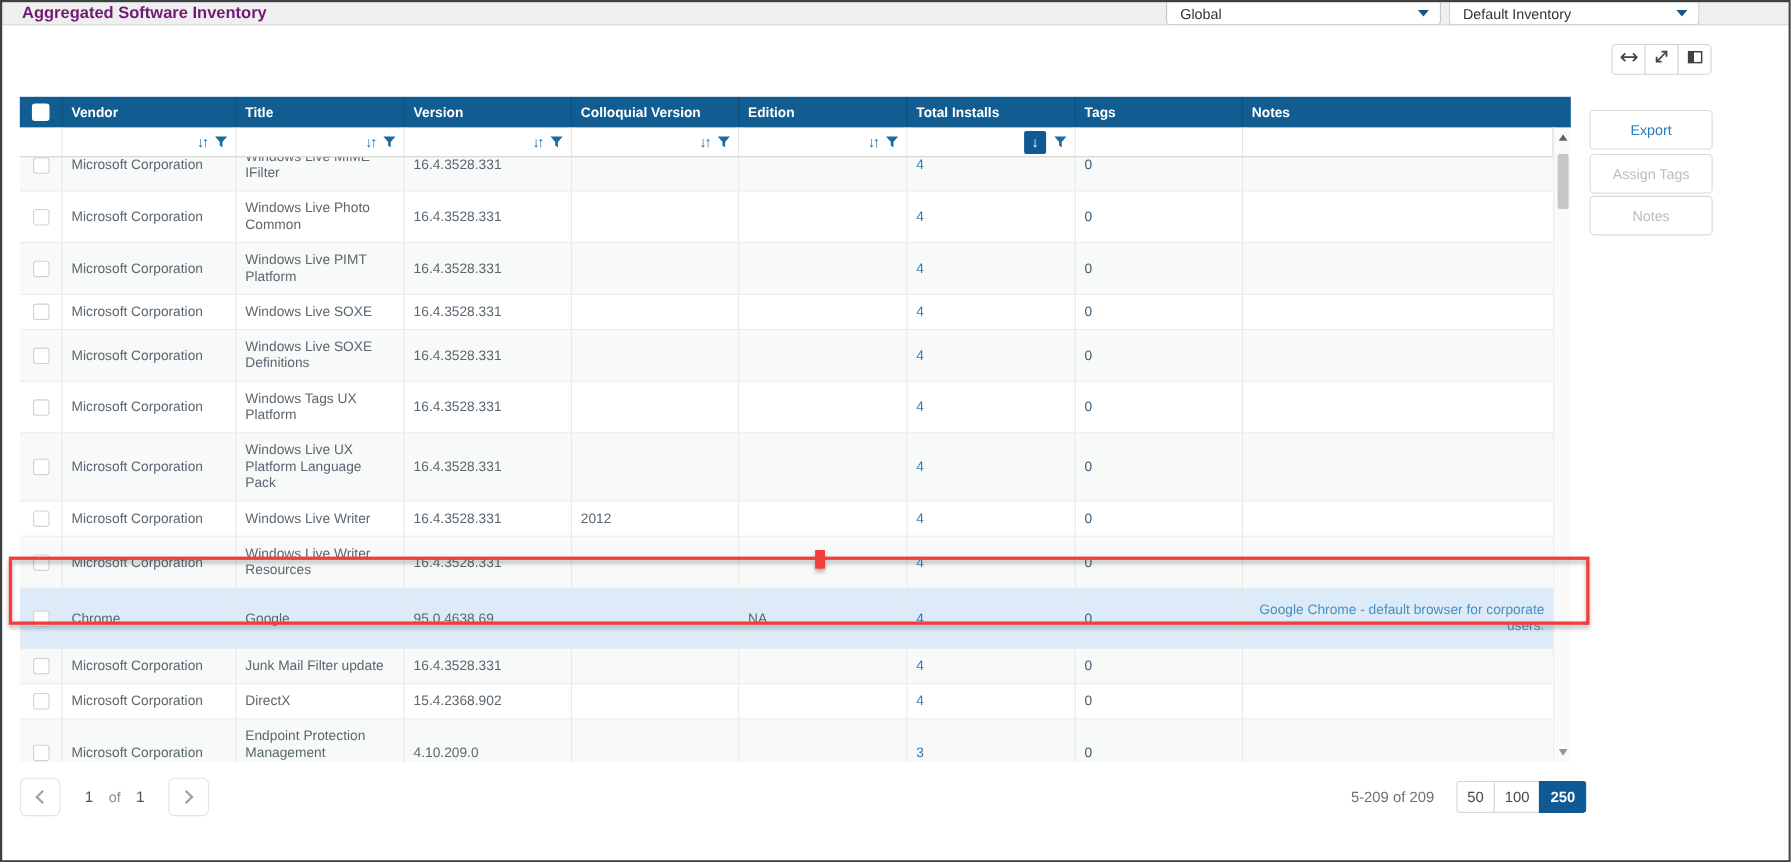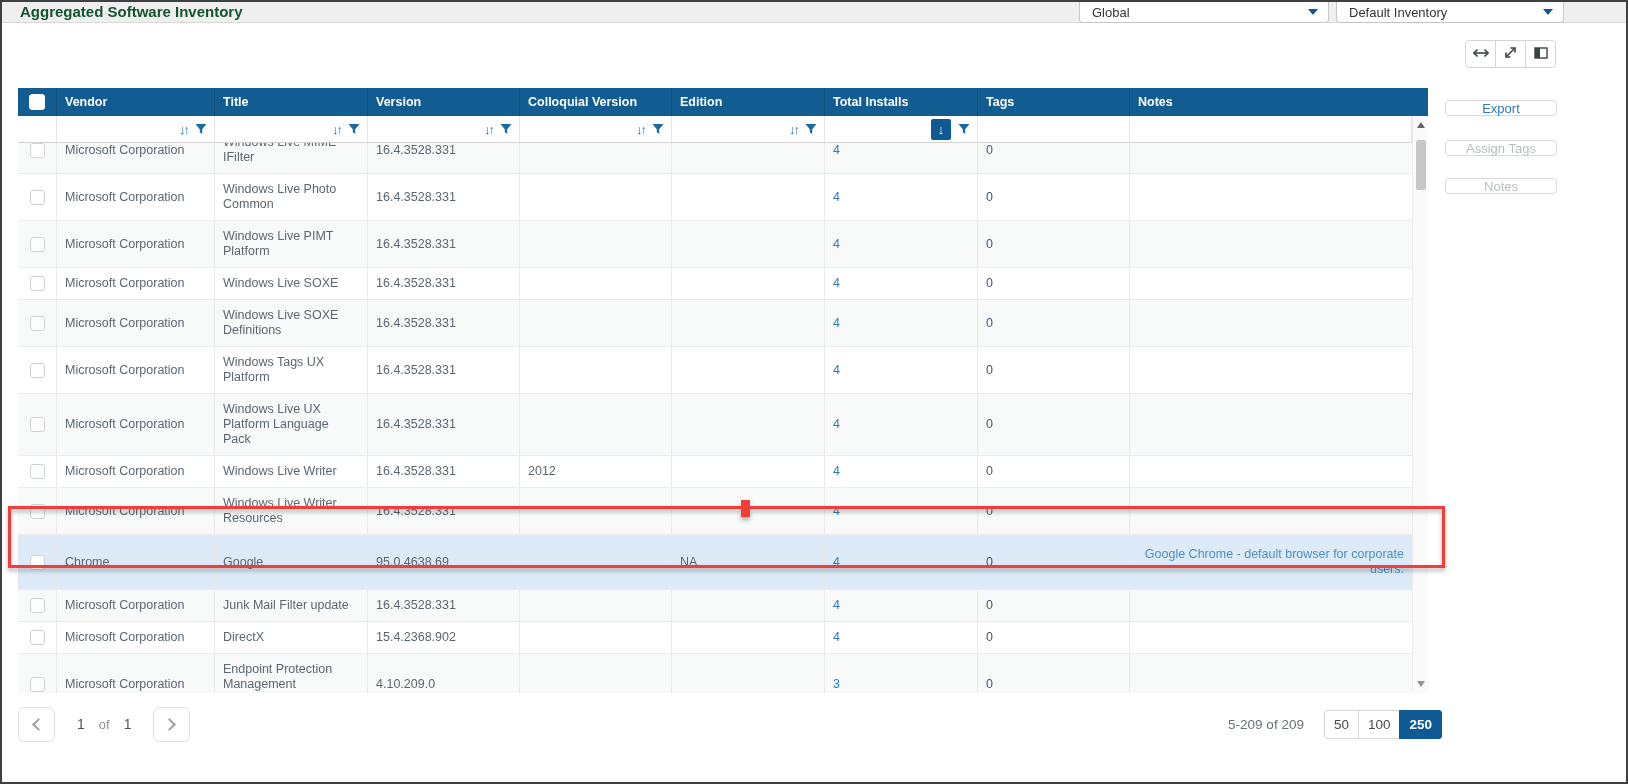--- a/index.html
+++ b/index.html
@@ -6,24 +6,24 @@
   html,body { width:1628px; height:784px; }
   body {
     font-family: "Liberation Sans", sans-serif;
     background:#ffffff; position:relative; overflow:hidden;
     color:#5b6770;
   }
   .window-frame { position:absolute; inset:0; border:2px solid #3f4042; pointer-events:none; z-index:90; }
 
   
   .topbar { position:absolute; left:2px; top:2px; right:2px; height:21px; background:#efeff0; border-bottom:1px solid #d9d9d9; }
-  .page-title { position:absolute; left:20px; top:2px; line-height:20px; font-size:15px; font-weight:bold; color:#14532d; }
+  .page-title { position:absolute; left:20px; top:2px; line-height:20px; font-size:15px; font-weight:bold; color:#701a75; }
   .dd-group { position:absolute; top:2px; left:1060px; display:flex; gap:7px; z-index:5; }
   .dropdown { position:relative; height:21px; background:#ffffff; border:1px solid #c6c6c6; border-top:none; border-radius:0 0 4px 4px; font-size:13px; color:#333; display:flex; align-items:center; padding:0 26px 0 12px; cursor:pointer; }
-  .dropdown.dd1 { width:250px;margin-left:19px; }
+  .dropdown.dd1 { width:250px; }
   .dropdown.dd2 { width:228px; }
   .caret-down { position:absolute; right:10px; top:7px; width:0; height:0; border-left:5px solid transparent; border-right:5px solid transparent; border-top:6px solid #14568c; }
 
   
   .icon-group { position:absolute; top:40px; left:1465px; display:flex; }
   .icon-btn { width:31px; height:28px; background:#fff; border:1px solid #d5d5d5; margin-left:-1px; display:flex; align-items:center; justify-content:center; cursor:pointer; }
   .icon-btn:first-child { border-radius:4px 0 0 4px; margin-left:0; }
   .icon-btn:last-child { border-radius:0 4px 4px 0; }
 
   
@@ -56,21 +56,21 @@
   .note-link { color:#4b8fc4; cursor:pointer;text-align:right; }
 
   
   .vscroll { position:absolute; right:0; top:28px; width:16px; height:577px; background:#fafafa; border-left:1px solid #ececec; }
   .scroll-arrow { position:absolute; left:4px; width:0; height:0; border-left:4px solid transparent; border-right:4px solid transparent; cursor:pointer; }
   .arrow-up { top:6px; border-bottom:6px solid #5f6569; }
   .arrow-down { bottom:6px; border-top:6px solid #8f9599; }
   .scroll-thumb { position:absolute; left:3px; top:24px; width:10px; height:50px; background:#c7c7c7; border-radius:2px; cursor:grab; }
 
   
-  .side-btn { position:absolute; left:1445px; width:112px; height:16px; background:#fff; border:1px solid #dadada; border-radius:4px; font-size:13px; display:flex; align-items:center; justify-content:center; cursor:pointer; }
+  .side-btn { position:absolute; left:1445px; width:112px; height:36px; background:#fff; border:1px solid #dadada; border-radius:4px; font-size:13px; display:flex; align-items:center; justify-content:center; cursor:pointer; }
   .side-btn.enabled { color:#2e7cb5; }
   .side-btn.disabled { color:#b9bec2; cursor:default; }
 
   
   .pagination { position:absolute; left:18px; top:702px; width:1424px; height:44px; display:flex; align-items:center; justify-content:space-between; }
   .pg-left { display:flex; align-items:center; }
   .pg-btn { width:37px; height:35px; background:#fff; border:1px solid #e2e2e2; border-radius:6px; display:flex; align-items:center; justify-content:center; cursor:pointer; }
   .chev { width:9px; height:9px; border-left:2px solid #9aa0a5; border-bottom:2px solid #9aa0a5; }
   .chev-left { transform:rotate(45deg); margin-left:4px; }
   .chev-right { transform:rotate(-135deg); margin-right:4px; }

